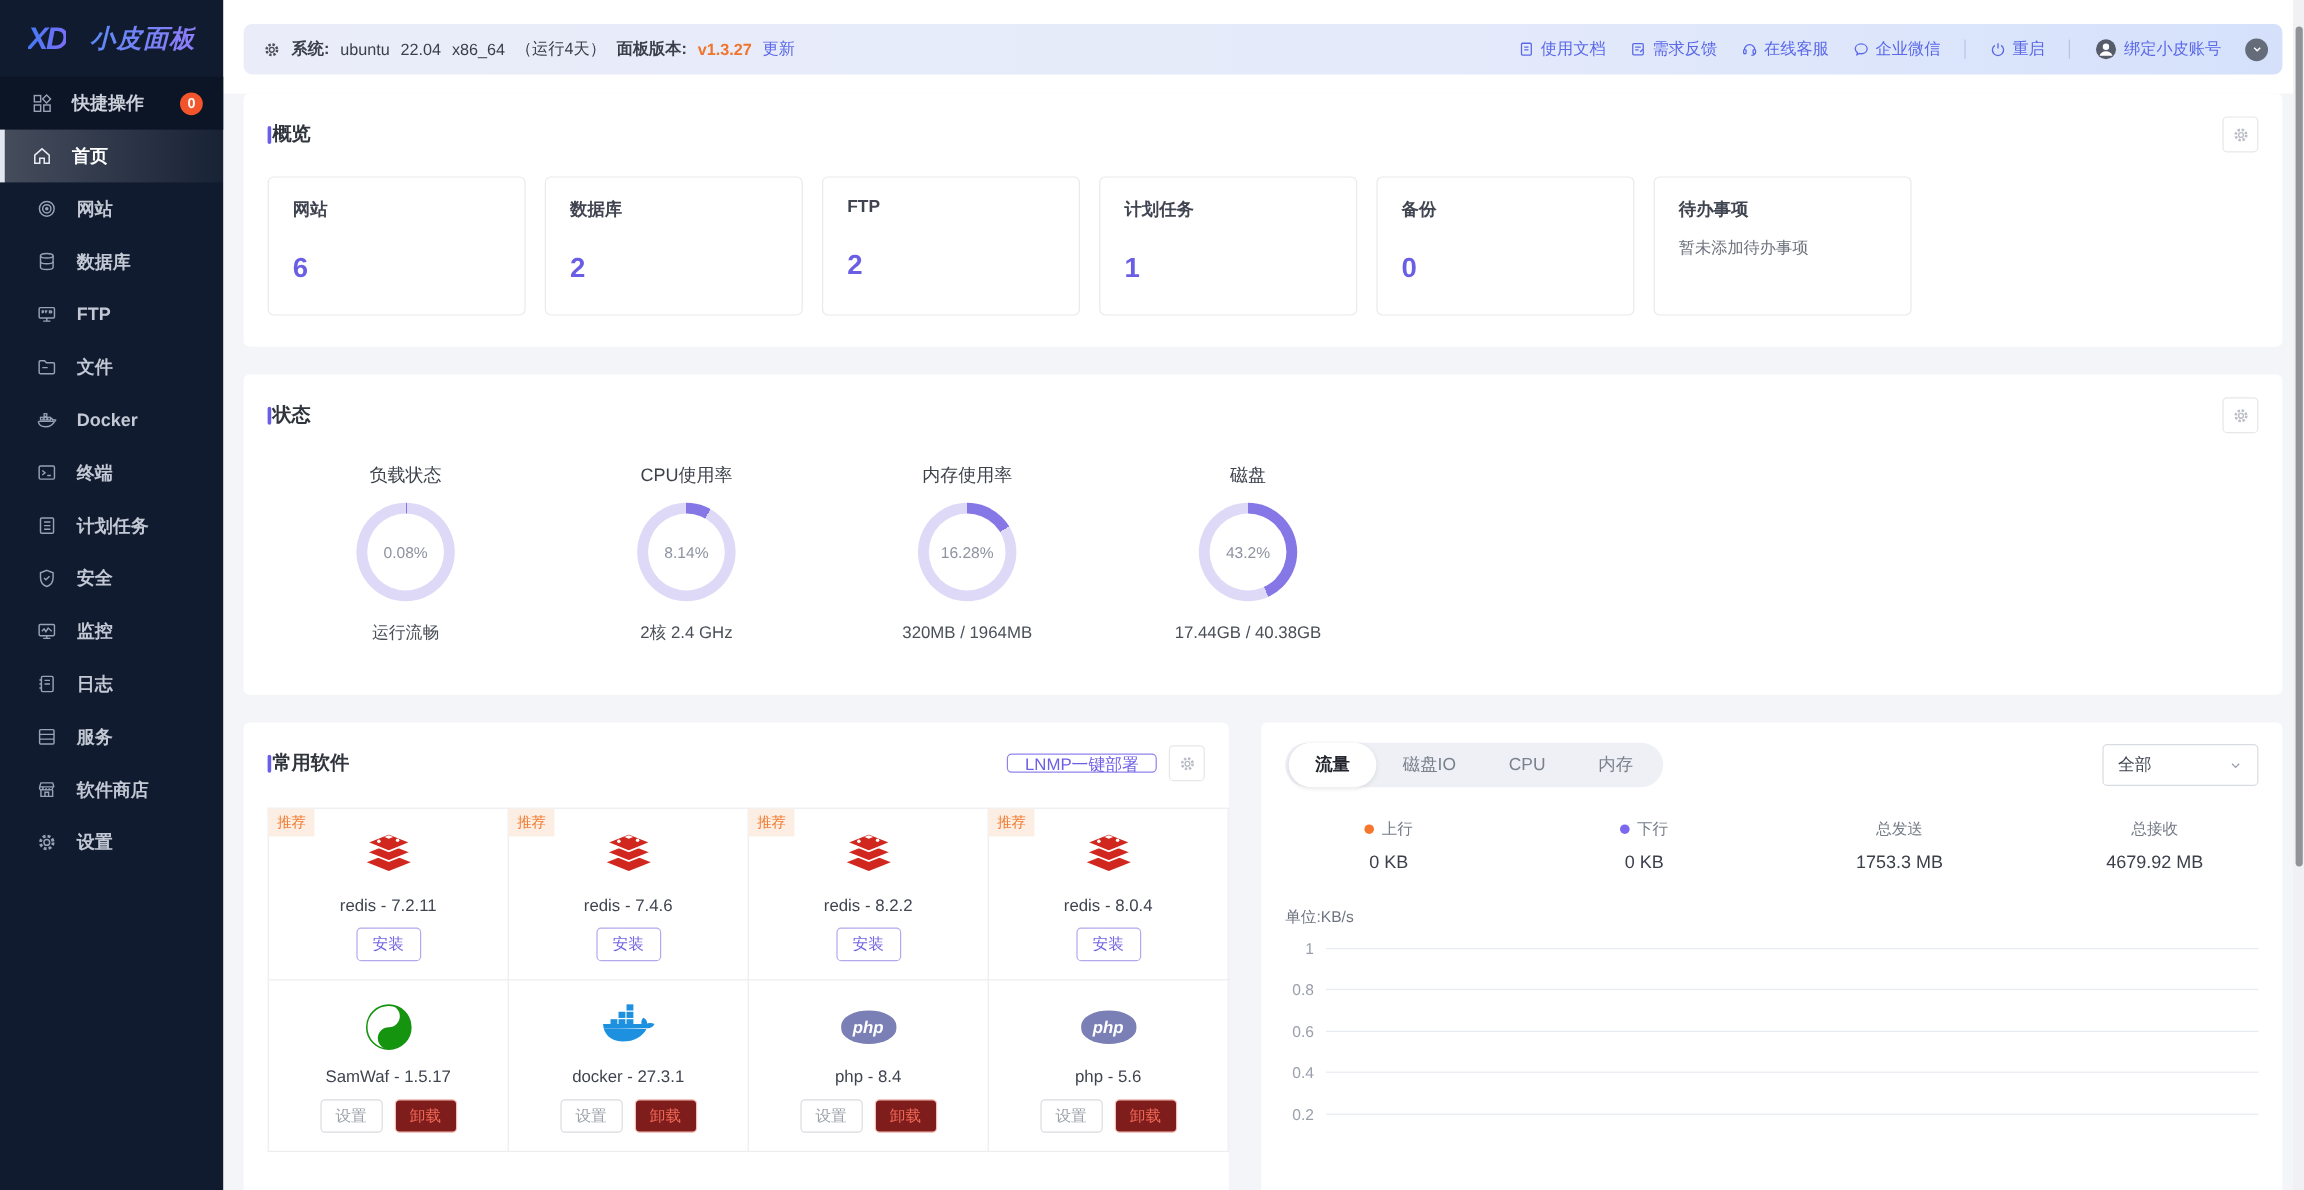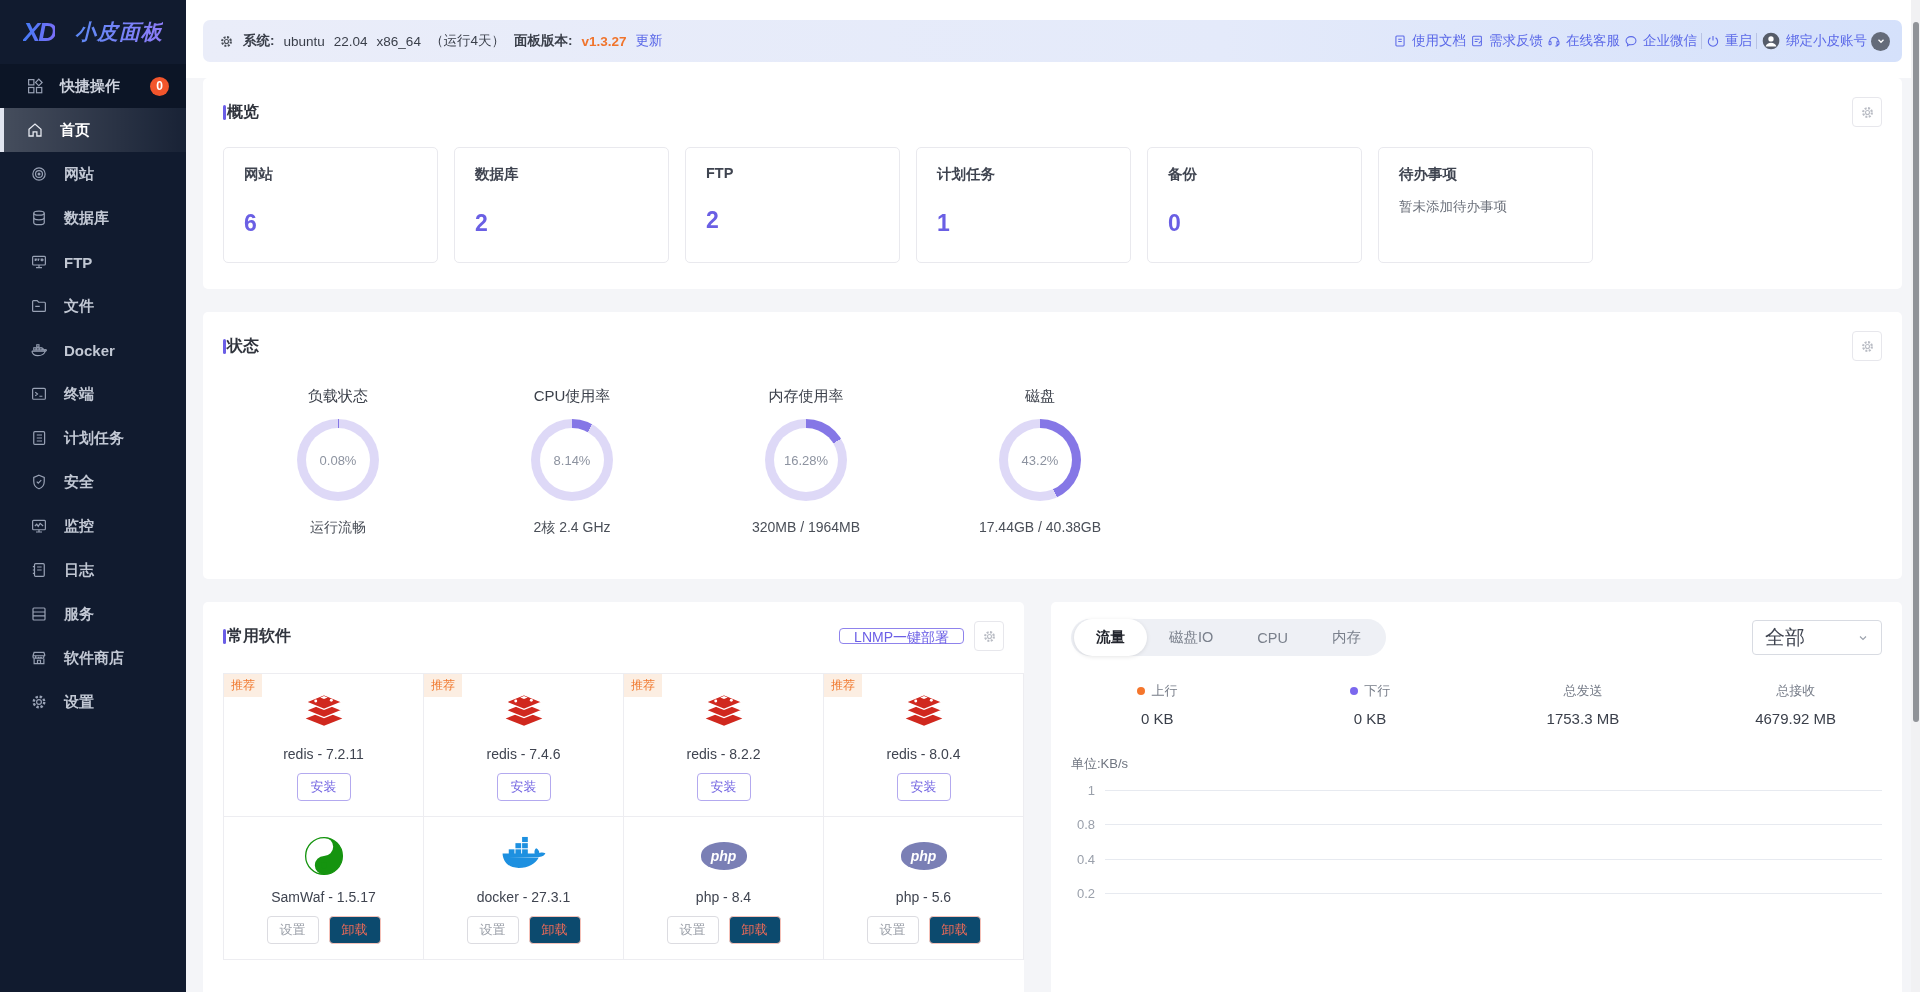--- a/index.html
+++ b/index.html
@@ -20,21 +20,21 @@
   .logout { margin-top:auto; height:52px; border-top:1px solid rgba(255,255,255,0.10); display:flex; align-items:center; padding-left:26px; gap:16px; color:#c2c8d4; font-size:15px; font-weight:700; cursor:pointer; background:#0e1729; }
 
   
   .main { flex:1; display:flex; flex-direction:column; background:#f4f5f8; position:relative; }
   .topstrip { background:#ffffff; padding:20px 18px 16px 17px; }
   .sysbar { height:42px; border-radius:7px; background:linear-gradient(90deg,#eaedf9 0%,#e4eafa 60%,#d5e1fb 100%); display:flex; align-items:center; padding:0 12px 0 16px; }
   .sys-left { display:flex; align-items:center; gap:9px; font-size:13.5px; color:#3a3f4a; }
   .sys-label { font-weight:700; }
   .sys-version { color:#f0742c; font-weight:700; }
   .sys-update { color:#5a68e8; cursor:pointer; }
-  .sys-right { margin-left:auto; display:flex; align-items:center; gap:4px; font-size:13.5px; color:#5a68e8;text-align:right; }
+  .sys-right { margin-left:auto; display:flex; align-items:center; gap:20px; font-size:13.5px; color:#5a68e8;text-align:right; }
   .bar-link { display:flex; align-items:center; gap:5px; cursor:pointer; color:#5a68e8; }
   .bar-divider { width:1px; height:16px; background:#b9c3e4; }
   .chev-circle { width:19px; height:19px; border-radius:50%; background:#646b79; display:flex; align-items:center; justify-content:center; cursor:pointer; }
 
   .content { padding:0 18px 0 17px; }
   .panel { background:#ffffff; border-radius:5px; margin-bottom:23px; }
   .panel-head { display:flex; align-items:center; padding:19px 20px 0 20px; }
   .sec-title { display:flex; align-items:center; gap:1px; font-size:16px; font-weight:700; color:#30343d; }
   .sec-bar { width:3px; height:15px; background:#6b5ee6; border-radius:2px; }
   .gear-btn { margin-left:auto; width:30px; height:30px; border:1px solid #e7e7ec; border-radius:4px; background:#fff; display:flex; align-items:center; justify-content:center; cursor:pointer; }
@@ -63,29 +63,29 @@
   .deploy-btn { margin-left:auto; height:16px; padding:0 14px; border:1px solid #8f83ec; border-radius:4px; background:#fff; color:#6c5fe6; font-size:14px; cursor:pointer; }
   .soft-head .gear-btn { margin-left:10px; }
   .soft-grid { margin:22px 0 0 20px; width:801px; display:grid; grid-template-columns:repeat(4,1fr); border-top:1px solid #ededf1; border-left:1px solid #ededf1; }
   .soft-cell { height:143px; border-right:1px solid #ededf1; border-bottom:1px solid #ededf1; position:relative; display:flex; flex-direction:column; align-items:center; }
   .rec-badge { position:absolute; top:0; left:0; background:#fceee2; color:#f0792f; font-size:12px; padding:3px 7px; }
   .soft-icon { margin-top:16px; height:46px; display:flex; align-items:center; justify-content:center; }
   .soft-name { margin-top:10px; font-size:14px; color:#3f4450; }
   .install-btn { margin-top:11px; padding:4px 13px; border:1px solid #b3a9ef; border-radius:4px; background:#fff; color:#7163e2; font-size:13px; cursor:pointer; }
   .cell-btns { margin-top:11px; display:flex; gap:10px; }
   .set-btn { padding:4px 12px; border:1px solid #dcdce1; border-radius:4px; background:#fff; color:#9a9fa8; font-size:13px; cursor:pointer; }
-  .uninst-btn { padding:4px 12px; border:1px solid #f5c1b8; border-radius:4px; background:#0c4a6e; color:#ef6a57; font-size:13px; cursor:pointer; }
+  .uninst-btn { padding:4px 12px; border:1px solid #f5c1b8; border-radius:4px; background:#7f1d1d; color:#ef6a57; font-size:13px; cursor:pointer; }
   .php-icon { width:46px; height:28px; border-radius:50%/46%; background:#7a7fb5; color:#fff; display:flex; align-items:center; justify-content:center; font-weight:700; font-style:italic; font-size:14px; }
 
   
   .mon-head { display:flex; align-items:center; padding:17px 20px 0 20px; }
   .tabs { background:#eef0f5; border-radius:19px; height:37px; display:flex; align-items:center; padding:0 3px; }
   .tab { padding:0 22px; height:37px; display:flex; align-items:center; font-size:14.5px; color:#7a808c; cursor:pointer; border-radius:19px; }
   .tab.active { background:#fff; color:#23262e; font-weight:700; box-shadow:0 1px 4px rgba(0,0,0,0.10); }
-  .range-select { margin-left:auto; width:130px; height:35px; border:1px solid #d8dbe2; border-radius:4px; background:#fff; display:flex; align-items:center; padding:0 12px; font-size:20px; color:#3f4450; cursor:pointer; }
+  .range-select { margin-left:auto; width:130px; height:35px; border:1px solid #d8dbe2; border-radius:4px; background:#fff; display:flex; align-items:center; padding:0 12px; font-size:14px; color:#3f4450; cursor:pointer; }
   .range-select svg { margin-left:auto; }
   .mon-stats { display:flex; margin-top:26px; }
   .stat { width:25%; display:flex; flex-direction:column; align-items:center; }
   .stat-top { display:flex; align-items:center; gap:6px; font-size:13px; color:#767c88; }
   .dot { width:8px; height:8px; border-radius:50%; }
   .stat-val { margin-top:10px; font-size:15px; color:#3a3f4a; }
   .chart { margin:28px 20px 0 20px; }
   .unit-label { font-size:13px; color:#6f7580; }
   .grid-row { display:flex; align-items:center; height:34.5px; }
   .tick { width:34px; text-align:right; font-size:13px; color:#9aa0ab; padding-right:10px; flex:0 0 34px; }
@@ -582,20 +582,24 @@
             <div class="unit-label">单位:KB/s</div>
             <div class="grid-row">
                 <span class="tick">1</span>
                 <span class="grid-line"></span>
               </div>
             <div class="grid-row">
                 <span class="tick">0.8</span>
                 <span class="grid-line"></span>
               </div>
             <div class="grid-row">
+                <span class="tick">0.6</span>
+                <span class="grid-line"></span>
+              </div>
+            <div class="grid-row">
                 <span class="tick">0.4</span>
                 <span class="grid-line"></span>
               </div>
             <div class="grid-row">
                 <span class="tick">0.2</span>
                 <span class="grid-line"></span>
               </div>
           </div>
         </section>
 

